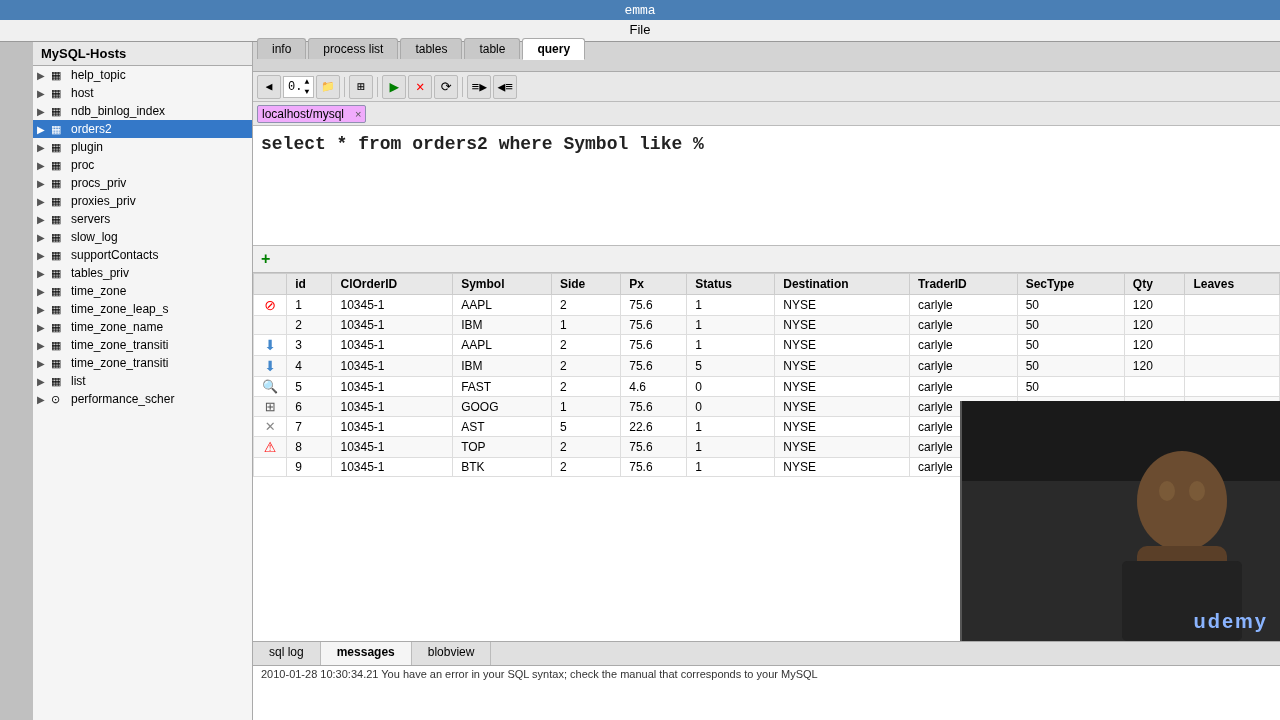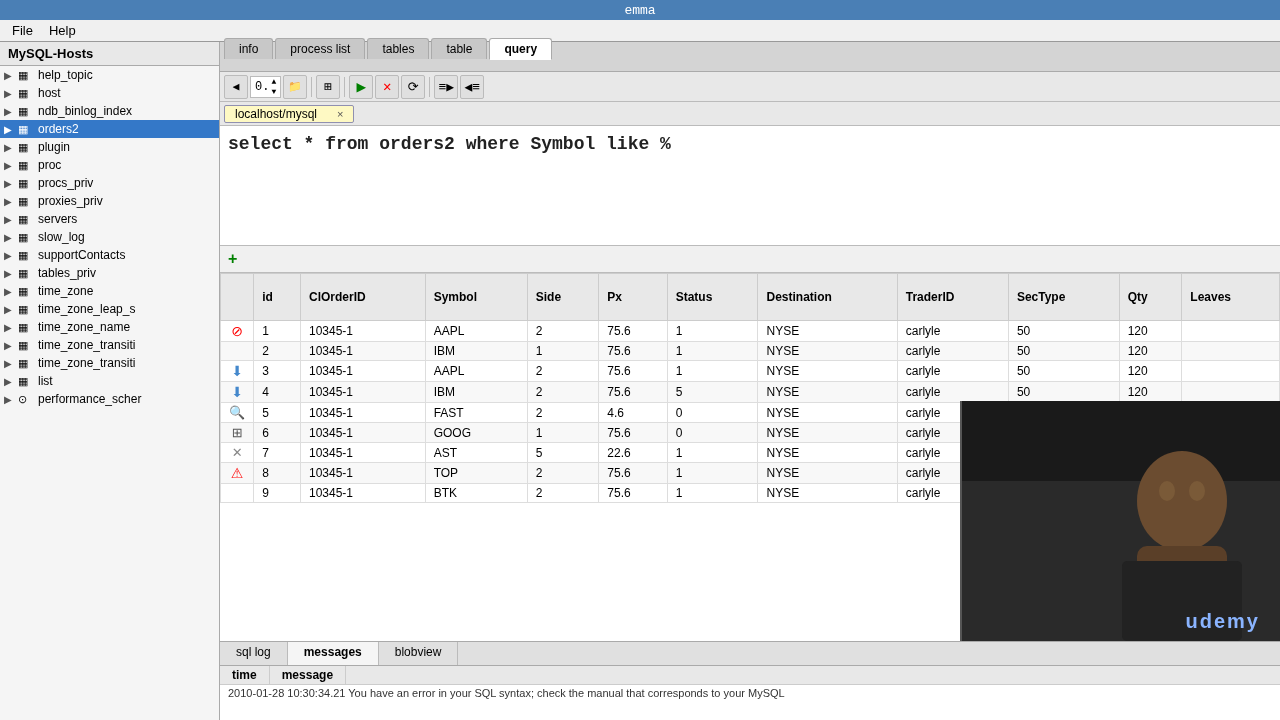--- a/index.html
+++ b/index.html
@@ -21,20 +21,21 @@
     
     #menubar {
       background: #f0f0f0;
       display: flex;
       align-items: center;
       height: 22px;
       padding: 0 4px;
       border-bottom: 1px solid #999;
       font-size: 13px;
       font-family: Arial, sans-serif;
+      flex-direction: column;
     }
     #menubar span {
       padding: 2px 8px;
       cursor: pointer;
     }
 
     
     #main-layout {
       display: flex;
       width: 1280px;
@@ -42,20 +43,21 @@
     }
 
     
     #sidebar {
       width: 220px;
       background: #f5f5f5;
       border-right: 1px solid #aaa;
       overflow-y: auto;
       height: 100%;
       flex-shrink: 0;
+      margin-left: 33px;
     }
     #sidebar-title {
       background: #e8e8e8;
       padding: 4px 8px;
       font-weight: bold;
       font-size: 13px;
       font-family: Arial, sans-serif;
       border-bottom: 1px solid #aaa;
     }
     .sidebar-item {
@@ -151,30 +153,30 @@
     
     #query-tab-bar {
       display: flex;
       align-items: center;
       background: #e8e8e8;
       padding: 2px 4px;
       border-bottom: 1px solid #bbb;
       height: 24px;
     }
     .query-tab {
-      padding: 1px 10px;
-      background: #fef9c3;
+      padding: 1px 4px;
+      background: #f0abfc;
       border: 1px solid #9090b0;
       font-size: 12px;
       font-family: Arial, sans-serif;
       cursor: pointer;
       border-radius: 2px;
       display: flex;
       align-items: center;
-      gap: 20px;
+      gap: 11px;
     }
     .query-tab .close-x {
       font-size: 11px;
       color: #555;
     }
 
     
     #query-editor {
       background: white;
       padding: 8px;
@@ -221,21 +223,21 @@
     
     #results-table {
       width: 100%;
       border-collapse: collapse;
       font-size: 12px;
       font-family: Arial, sans-serif;
     }
     #results-table th {
       background: #e8e8e8;
       border: 1px solid #ccc;
-      padding: 16px 8px;
+      padding: 3px 8px;
       text-align: left;
       font-weight: bold;
       white-space: nowrap;
       position: sticky;
       top: 0;
     }
     #results-table td {
       border: 1px solid #ddd;
       padding: 2px 8px;
       white-space: nowrap;
@@ -658,24 +660,20 @@
 
     <div id="bottom-tabs">
       <div id="bottom-tabs-container" style="display:flex;">
           <div class="bottom-tab">sql log</div>
           <div class="bottom-tab active">messages</div>
           <div class="bottom-tab">blobview</div>
         </div>
     </div>
 
     <div id="bottom-log">
-      <div id="bottom-log-header">
-        <div class="log-col-header">time</div>
-        <div class="log-col-header">message</div>
-      </div>
       <div id="bottom-log-rows">
           <div class="log-row">2010-01-28 10:30:34.21  You have an error in your SQL syntax; check the manual that corresponds to your MySQL</div>
         </div>
     </div>
 
   </div>
 </div>
 
 <div id="webcam">
   <div id="webcam-person">
@@ -686,15 +684,15 @@
       <rect x="0" y="80" width="320" height="160" fill="#2a2a2a"></rect>
 
       <ellipse cx="220" cy="100" rx="45" ry="50" fill="#6b4c30"></ellipse>
       <rect x="175" y="145" width="90" height="100" rx="10" fill="#5a3f28"></rect>
 
       <ellipse cx="205" cy="90" rx="8" ry="10" fill="#7a5a38"></ellipse>
       <ellipse cx="235" cy="90" rx="8" ry="10" fill="#7a5a38"></ellipse>
 
       <rect x="160" y="160" width="120" height="80" rx="5" fill="#222"></rect>
     </svg>
-    <div id="udemy-logo" style="position:absolute; bottom:8px; right:20px; color:#8ab4ff; font-size:20px; font-family:Arial,sans-serif; font-weight:bold; letter-spacing:2px; text-transform:lowercase;">udemy</div>
+    <div id="udemy-logo" style="position:absolute; bottom:8px; right:12px; color:#8ab4ff; font-size:20px; font-family:Arial,sans-serif; font-weight:bold; letter-spacing:2px; text-transform:lowercase;">udemy</div>
   </div>
 </div>
 
 </body></html>

